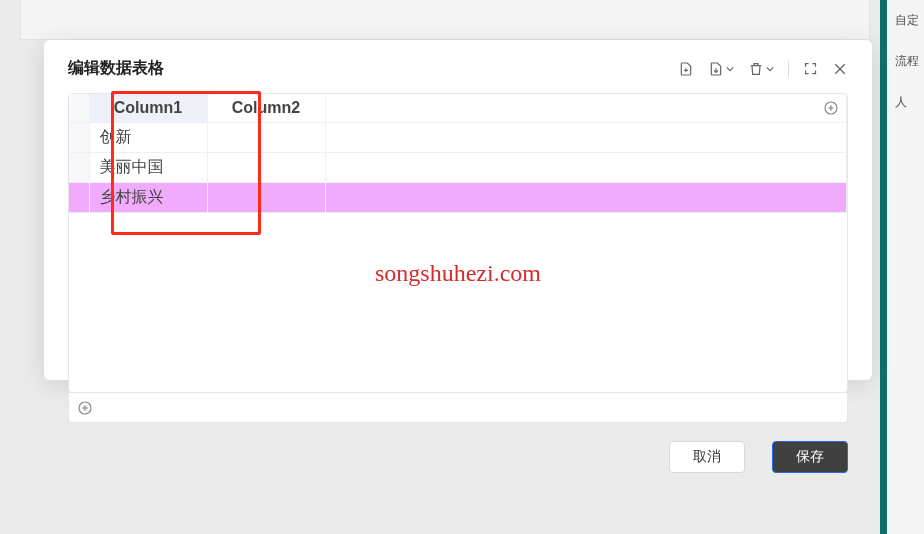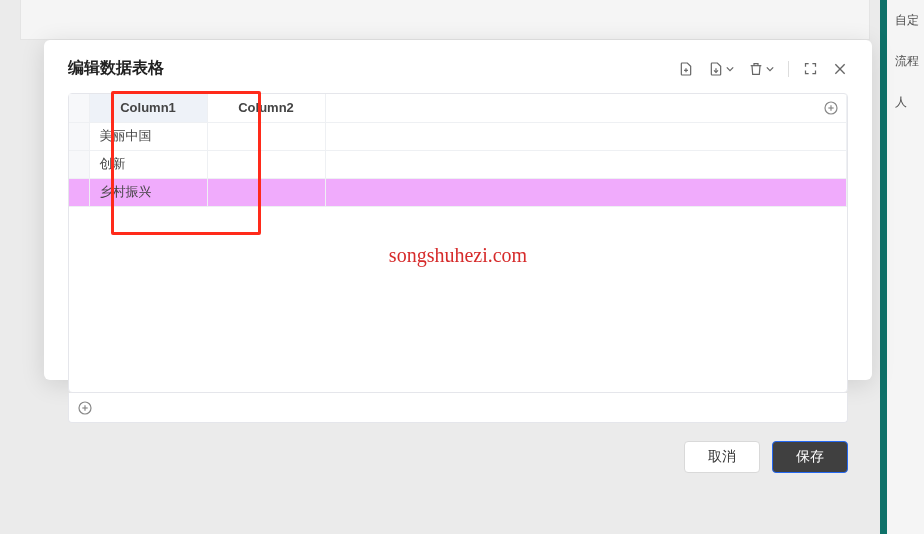--- a/index.html
+++ b/index.html
@@ -85,21 +85,21 @@
     padding: 0;
     height: 28px;
     vertical-align: middle;
   }
   .corner { width: 20px; background: #f7f8fa; }
   .col-a { width: 118px; }
   .col-b { width: 118px; }
   .col-rest { }
   .th-inner, .td-inner {
     padding: 4px 10px;
-    font-size: 13px;
+    font-size: 16px;
     color: #444;
   }
   .th-a { background: #eef2f8; }
   .row-index { background: #f7f8fa; }
   .highlight-box {
     position: absolute;
     left: 42px;
     top: -3px;
     width: 150px;
     height: 144px;
@@ -121,43 +121,44 @@
     height: 30px;
     display: flex;
     align-items: center;
     padding-left: 8px;
     color: #888;
     background: #fff;
   }
   .watermark {
     position: absolute;
     left: 50%;
-    top: 150px;
+    top: 166px;
     transform: translateX(-50%);
     font-family: "Times New Roman", serif;
-    font-size: 20px;
+    font-size: 24px;
     color: #d62b2b;
     pointer-events: none;
   }
   .modal-footer {
     display: flex;
     justify-content: flex-end;
     gap: 12px;
     padding: 18px 24px 20px;
   }
   .btn {
     min-width: 76px;
     height: 32px;
     border-radius: 4px;
     font-size: 14px;
     cursor: pointer;
     display: inline-flex;
     align-items: center;
     justify-content: center;
     padding: 0 16px;
+    margin-left: 15px;
   }
   .btn-default { background: #fff; border: 1px solid #d9d9d9; color: #333; }
   .btn-primary { background: #404040; border: 1px solid #2468f2; color: #fff; }
   .row-highlight td { background: #f0abfc; }
 </style>
 </head>
 <body>
 
 <div class="bg-top"></div>
 <div class="bg-right">
@@ -242,31 +243,31 @@
             <th>
                 <div class="th-inner">Column2</div>
               </th>
             <th></th>
           </tr>
         </thead>
         <tbody>
           <tr>
             <td class="row-index"></td>
             <td>
-                <div class="td-inner">美丽中国</div>
+                <div class="td-inner">创新</div>
               </td>
             <td>
                 <div class="td-inner"></div>
               </td>
             <td></td>
           </tr>
           <tr>
             <td class="row-index"></td>
             <td>
-                <div class="td-inner">创新</div>
+                <div class="td-inner">美丽中国</div>
               </td>
             <td>
                 <div class="td-inner"></div>
               </td>
             <td></td>
           </tr>
           <tr class="row-highlight">
             <td class="row-index"></td>
             <td>
                 <div class="td-inner">乡村振兴</div>

